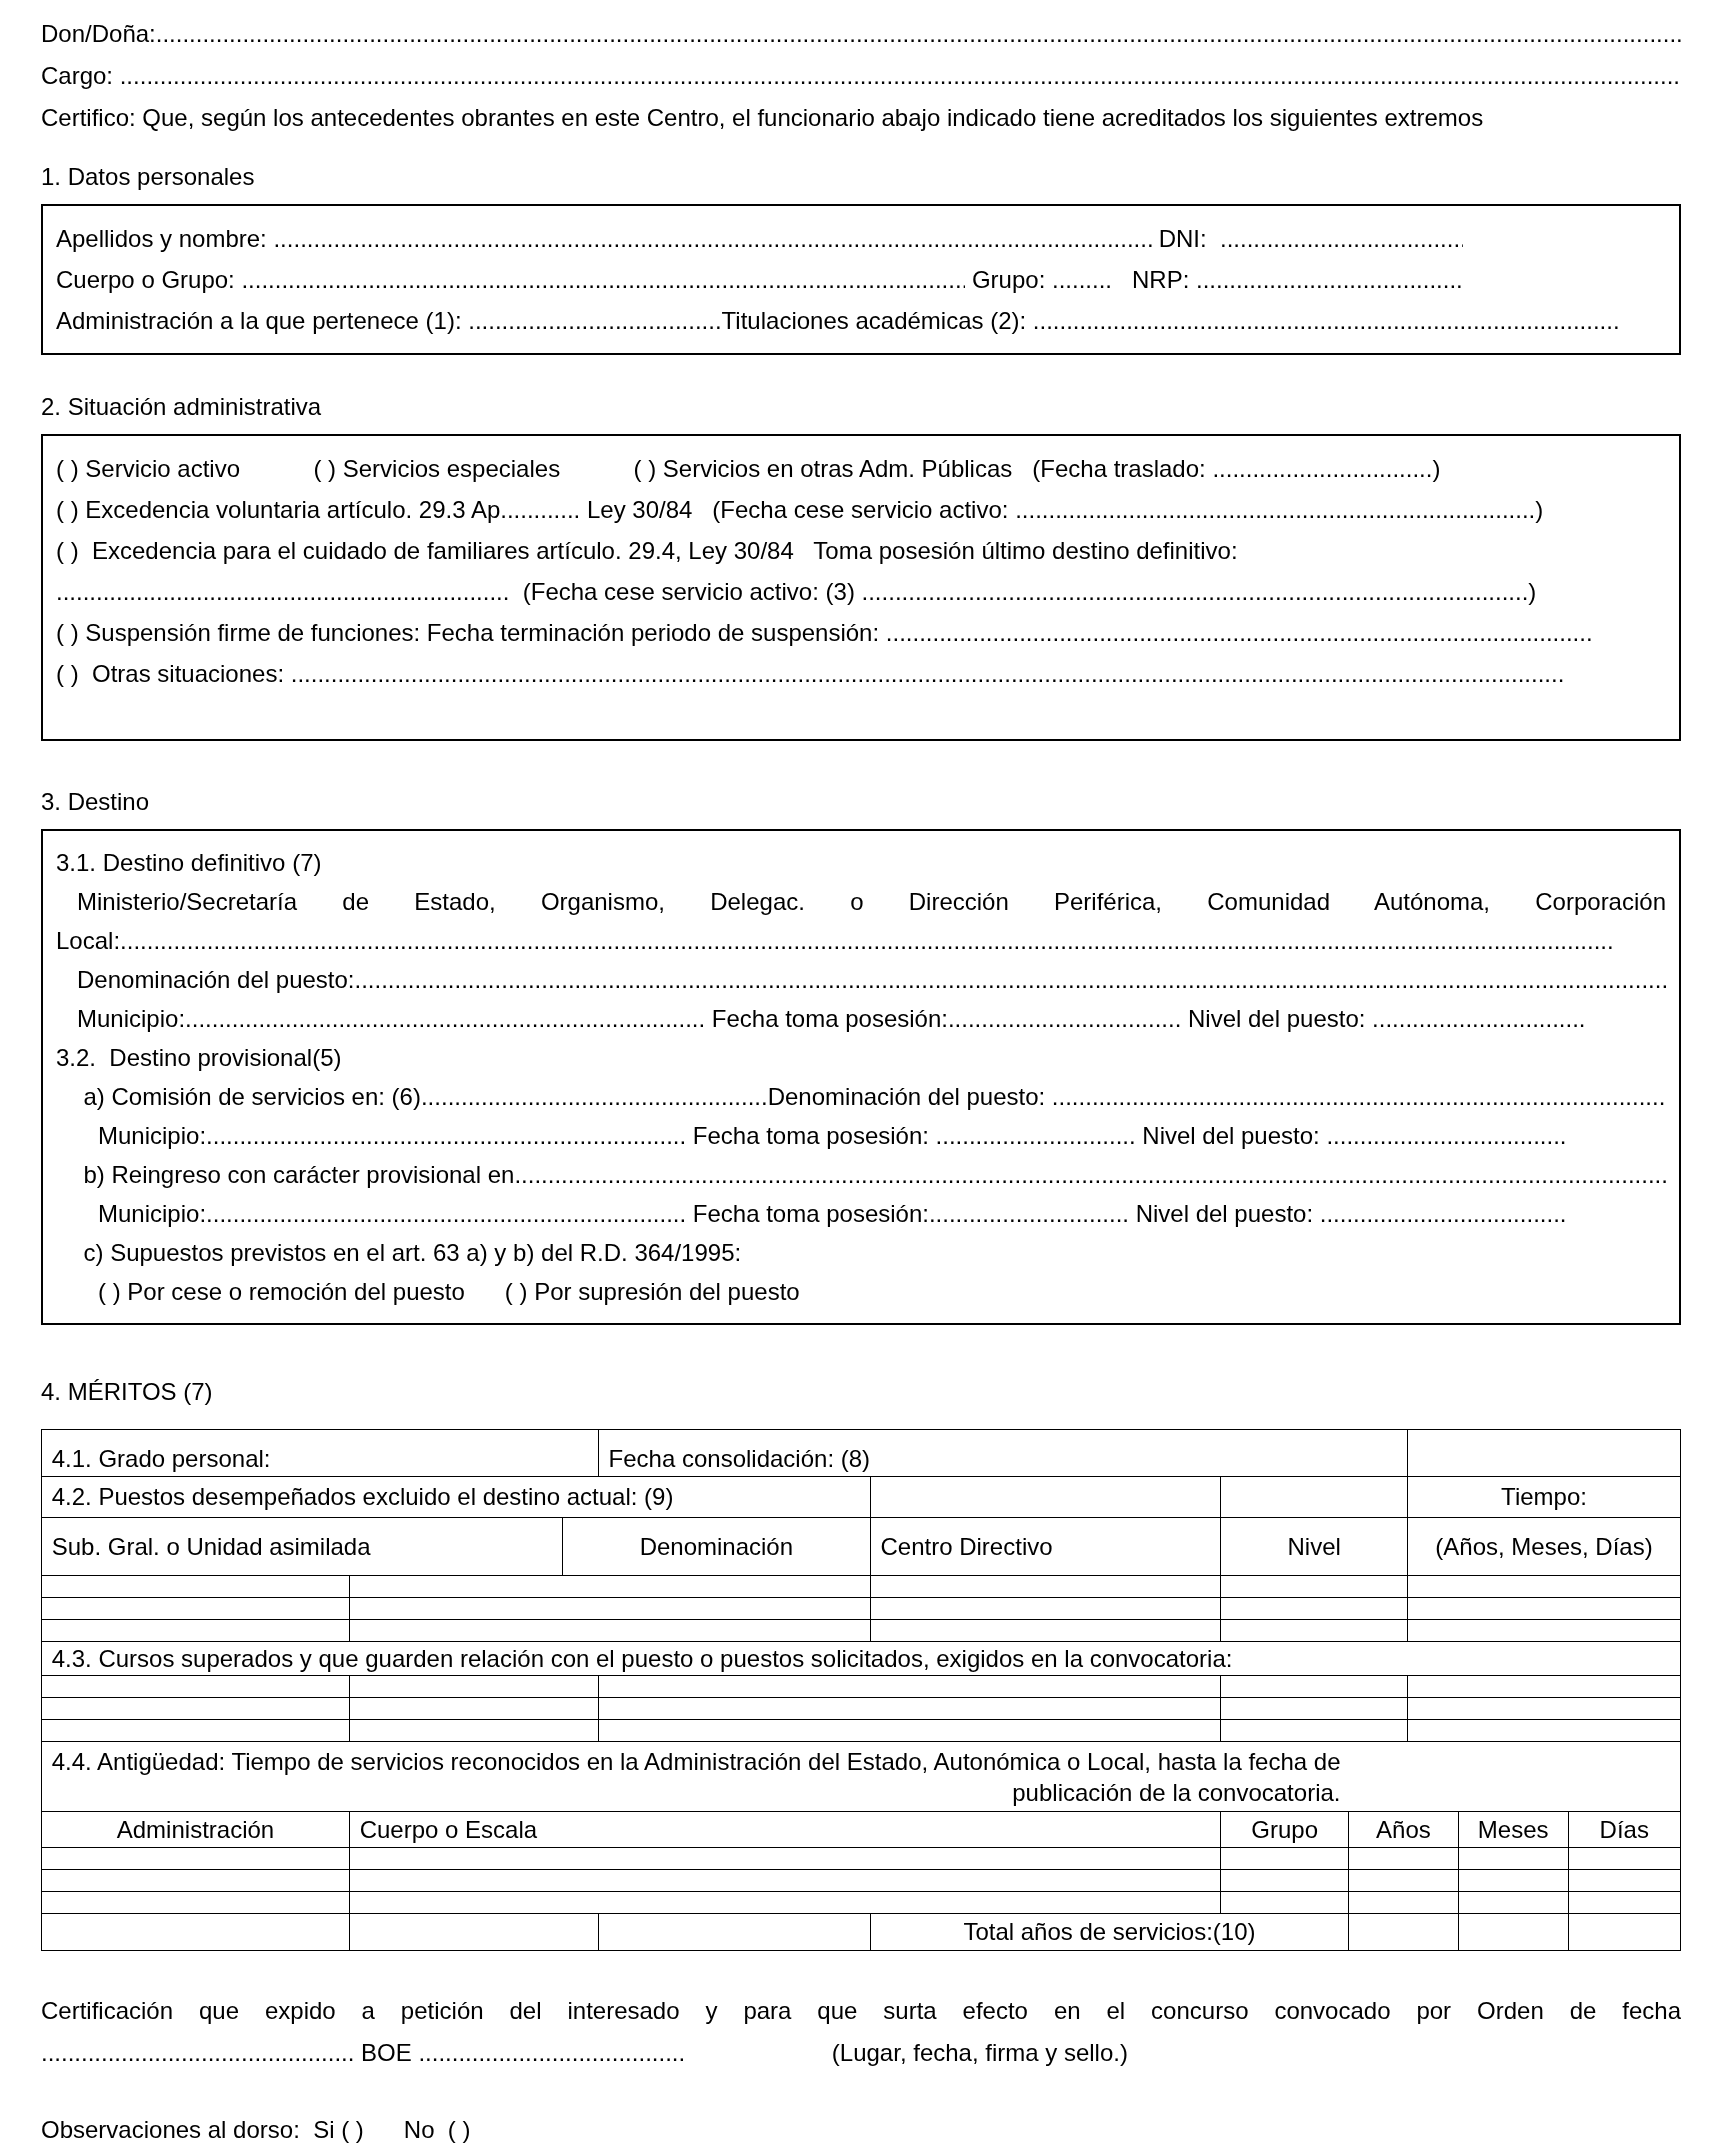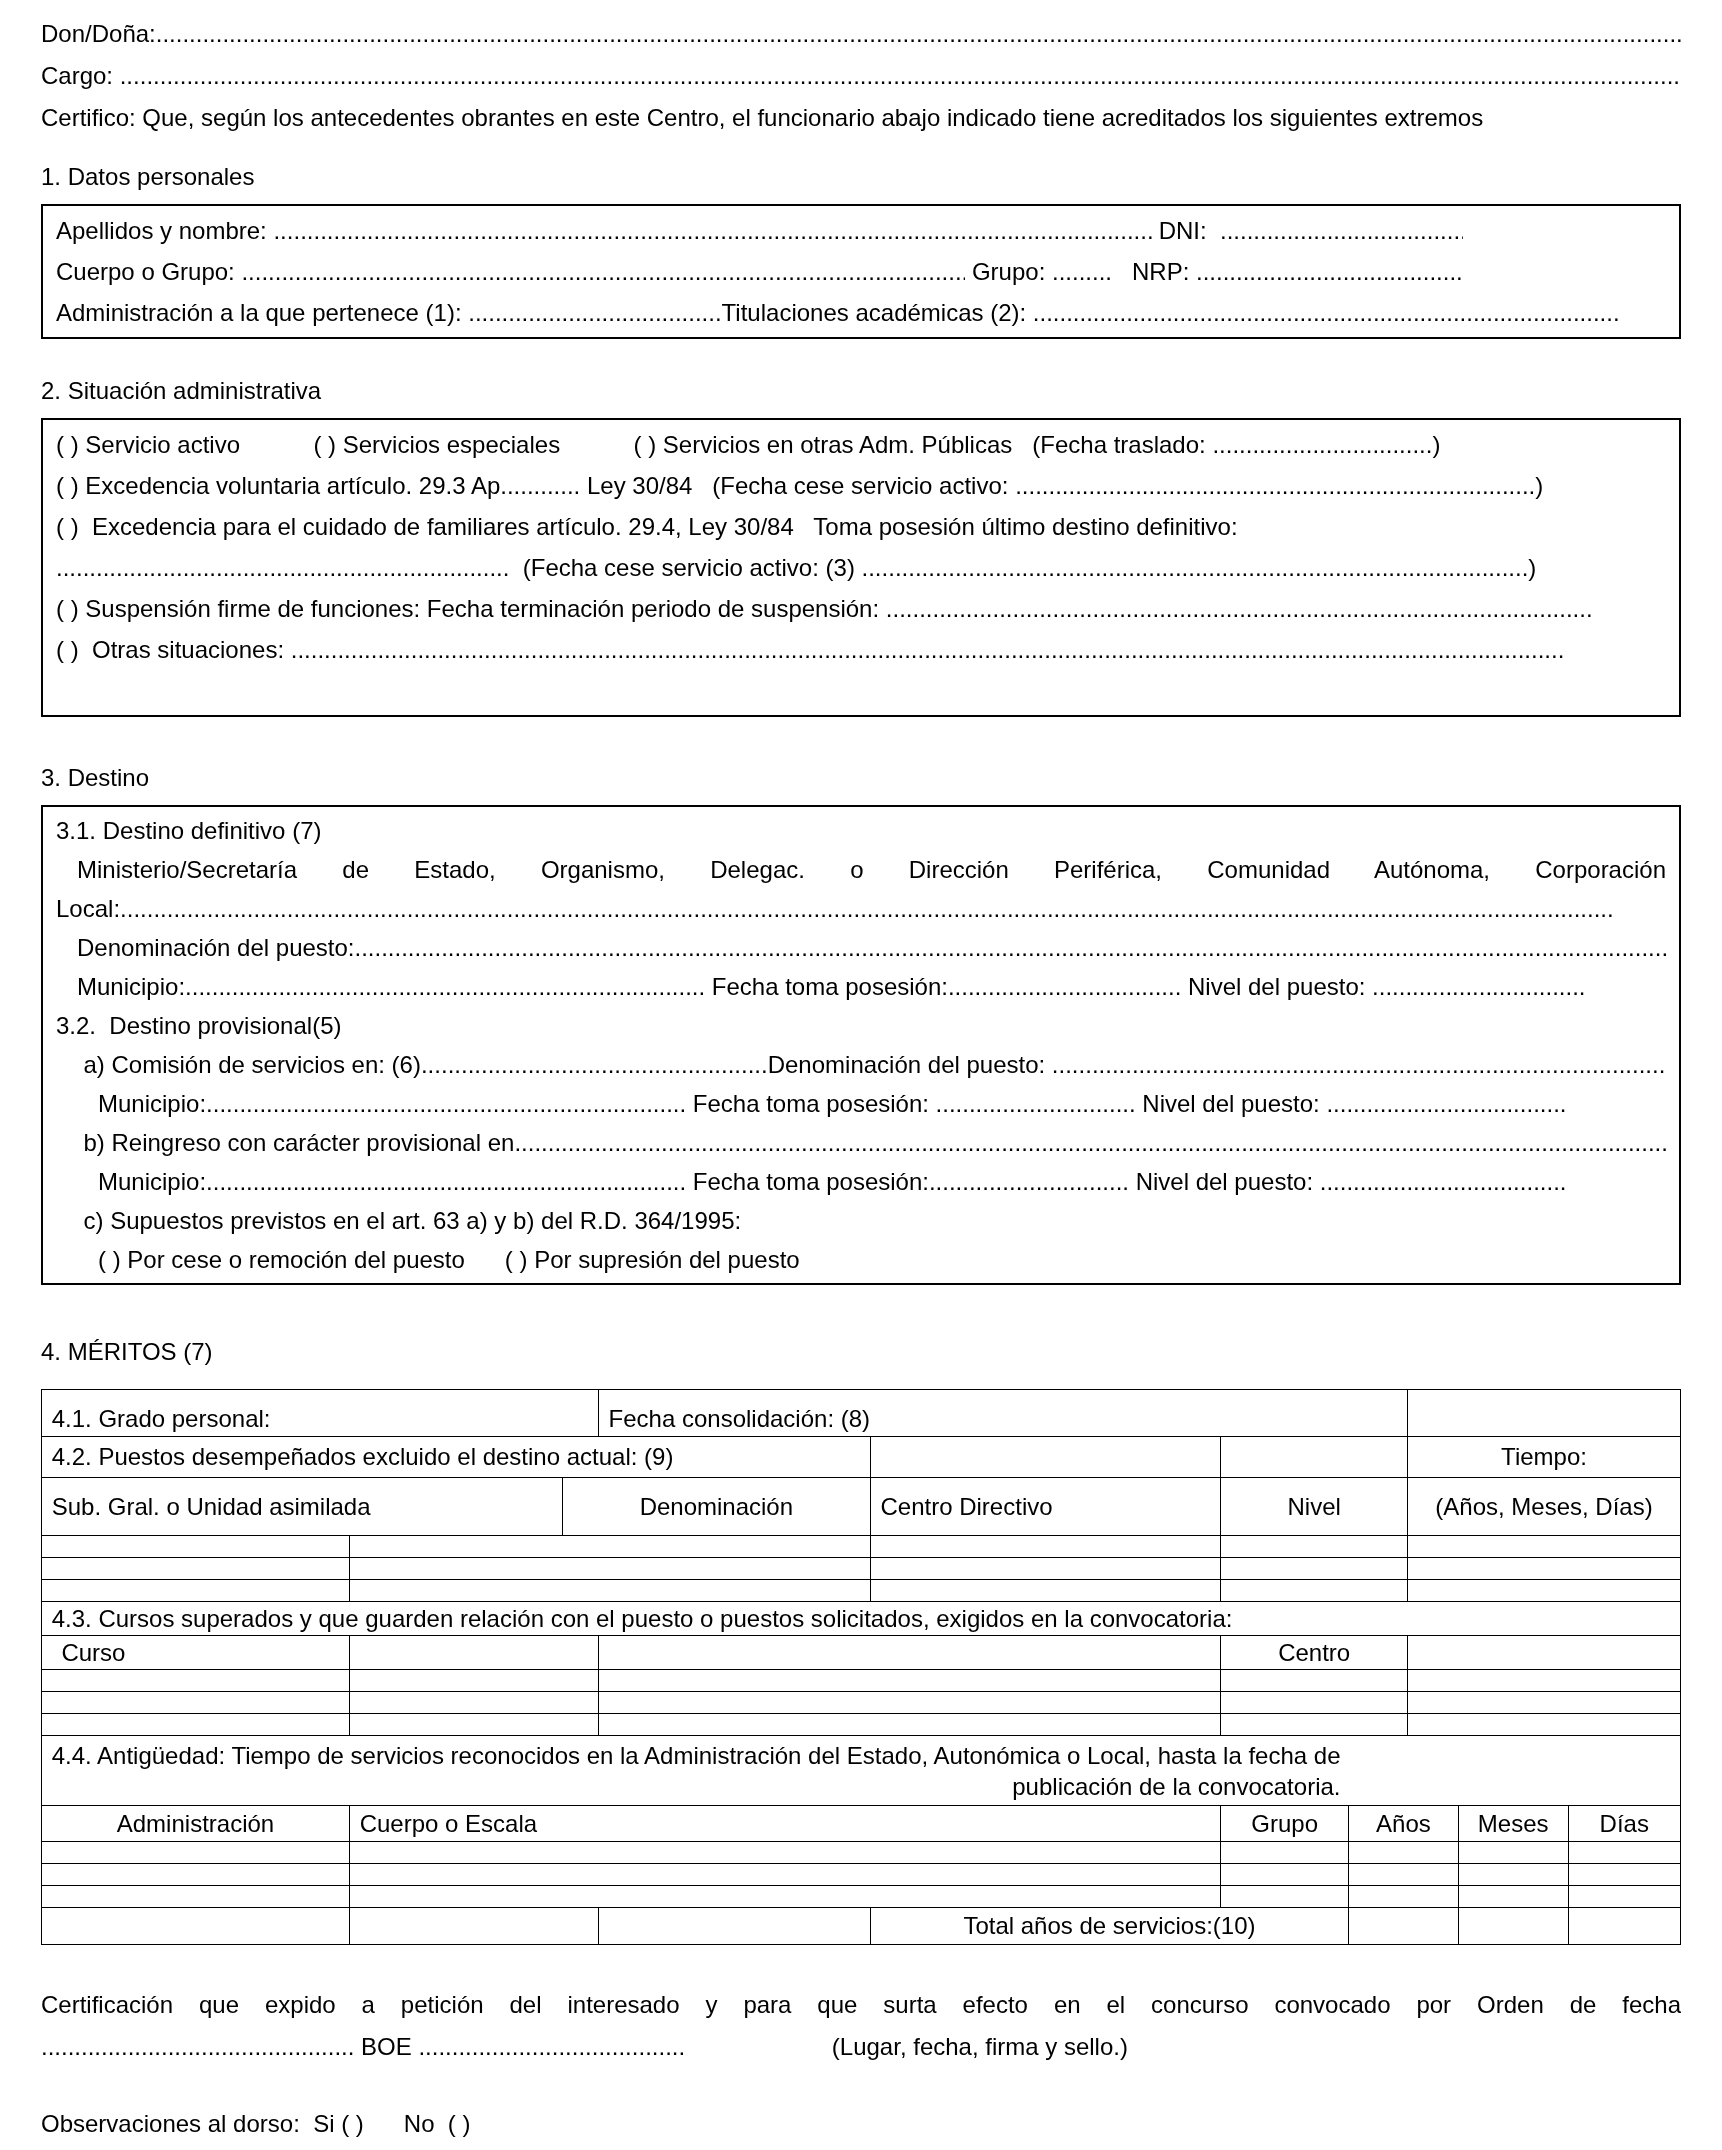--- a/index.html
+++ b/index.html
@@ -12,21 +12,21 @@
     padding:13px 41px 0 41px;
   }
   .hline { line-height:42px; white-space:pre; overflow:hidden; }
   .flexline { display:flex; }
   .flexline span { white-space:pre; flex:0 0 auto; }
   .flexline .fill { flex:1 1 0; min-width:0; overflow:hidden; }
   .fx300 { flex:0 0 243px !important; overflow:hidden; }
   .fx330 { flex:0 0 267px !important; overflow:hidden; }
   .certifico { margin-bottom:18px; }
   .sec-title { line-height:39px; margin-bottom:8px; white-space:pre; overflow:hidden; }
-  .box { border:2.4px solid #000; padding:4px 13px; }
+  .box { border:2.4px solid #000; padding:12px 13px; }
   .box .line { line-height:41px; white-space:pre; overflow:hidden; }
   #box1 { margin-bottom:32px; }
   #box2 { padding-bottom:45px; margin-bottom:41px; }
   #box3 { margin-bottom:47px; }
   #box3 .line { line-height:39px; }
   .mr250 { margin-right:203px; }
   .mr55 { margin-right:45px; }
   .just { text-align:justify; white-space:normal; overflow:hidden; line-height:39px; text-indent:21px; }
   .ind1 { padding-left:21px; }
   .ind2 { padding-left:27.5px; }
@@ -148,27 +148,20 @@
     <div class="cell w318"></div>
     <div class="cell wD"></div>
     <div class="cell wE"></div>
     <div class="cell wF"></div>
   </div>
 
   <div class="trow h42">
     <div class="cell w100 pl">4.3. Cursos superados y que guarden relación con el puesto o puestos solicitados, exigidos en la convocatoria:</div>
   </div>
 
-  <div class="trow h42">
-    <div class="cell wA pl2">Curso</div>
-    <div class="cell wB"></div>
-    <div class="cell w38"></div>
-    <div class="cell wE tc">Centro</div>
-    <div class="cell wF"></div>
-  </div>
 
   <div class="trow h27">
     <div class="cell wA"></div>
     <div class="cell wB"></div>
     <div class="cell w38"></div>
     <div class="cell wE"></div>
     <div class="cell wF"></div>
   </div>
   <div class="trow h27">
     <div class="cell wA"></div>

